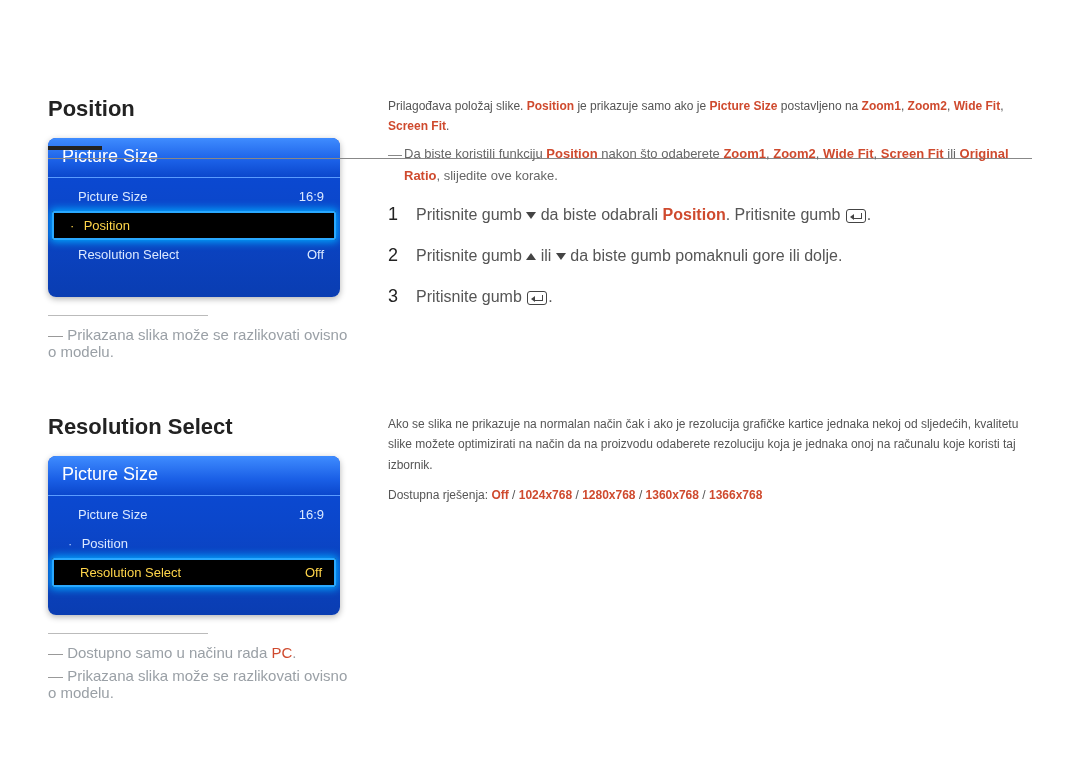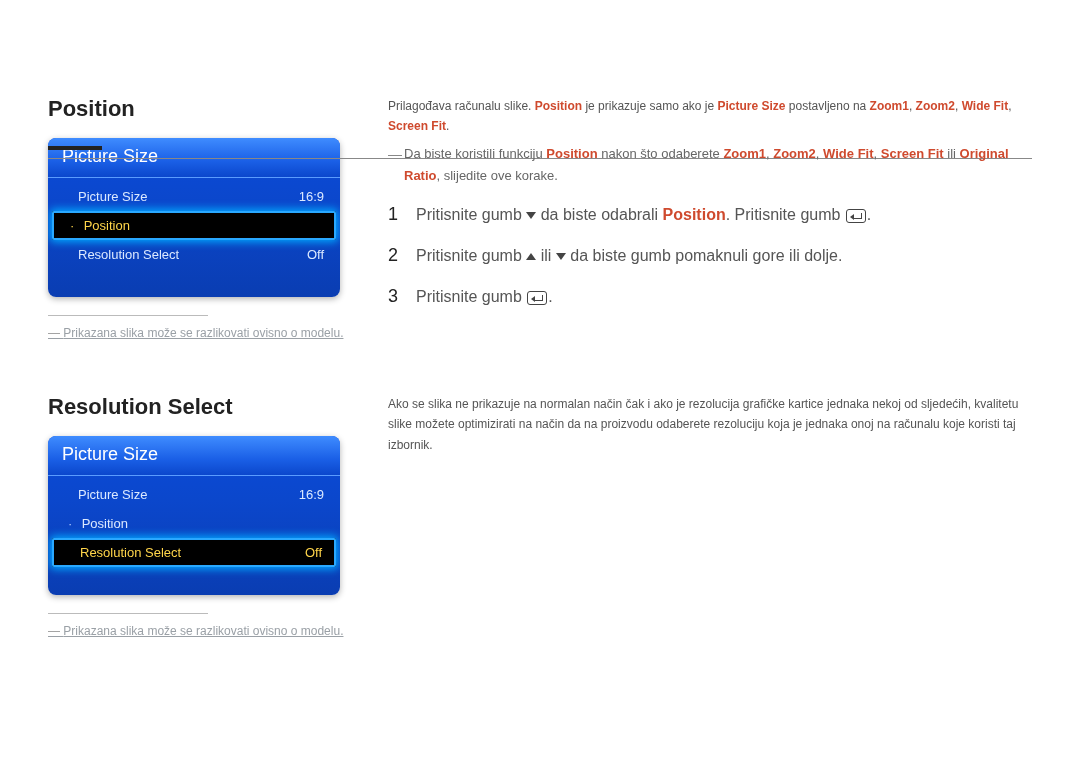--- a/index.html
+++ b/index.html
@@ -35,21 +35,21 @@
   .menu-item.selected {
     background: #000; color: #ffd54a;
     box-shadow: 0 0 0 2px #2aa8ff inset, 0 0 8px 2px #0af;
     border-radius: 2px; margin: 0 2px;
   }
   .menu-item.selected .bullet { color:#ffd54a; }
   .menu-body { padding: 4px 2px 28px; }
 
   .notes { margin-top: 18px; }
   .note-rule { width: 160px; height:1px; background:#bbb; margin-bottom:10px; }
-  .note { font-size: 12px; color: #9aa0a6; margin-bottom: 6px; text-decoration: underline; }
+  .note { font-size: 15px; color: #9aa0a6; margin-bottom: 6px; }
   .note::before { content: "― "; color:#999; }
 
   .accent { color: #cf4a2e; }
 
   .intro .accent, .intro b.accent { font-weight:600; }
 
   .dash-note { font-size: 13px; color: #666; margin-top:6px; padding-left:16px; position:relative; }
   .dash-note::before { content:"―"; position:absolute; left:0; top:0; color:#888; font-size:14px; }
 
   ol.steps { list-style:none; counter-reset: st; margin-top:14px; }
@@ -110,21 +110,21 @@
       </div>
 
       <div class="notes">
         <div class="note-rule"></div>
         <div class="note">Prikazana slika može se razlikovati ovisno o modelu.</div>
       </div>
     </div>
 
     <div class="right intro">
       <p>
-        <span>Prilagođava računalu slike. </span><b class="accent">Position</b><span> je prikazuje samo ako je </span><b class="accent">Picture Size</b><span> postavljeno na </span><b class="accent">Zoom1</b><span>, </span><b class="accent">Zoom2</b><span>, </span><b class="accent">Wide Fit</b><span>, </span><b class="accent">Screen Fit</b><span>.</span>
+        <span>Prilagođava položaj slike. </span><b class="accent">Position</b><span> je prikazuje samo ako je </span><b class="accent">Picture Size</b><span> postavljeno na </span><b class="accent">Zoom1</b><span>, </span><b class="accent">Zoom2</b><span>, </span><b class="accent">Wide Fit</b><span>, </span><b class="accent">Screen Fit</b><span>.</span>
       </p>
       <p class="dash-note">
         <span>Da biste koristili funkciju </span><b class="accent">Position</b><span> nakon što odaberete </span><b class="accent">Zoom1</b><span>, </span><b class="accent">Zoom2</b><span>, </span><b class="accent">Wide Fit</b><span>, </span><b class="accent">Screen Fit</b><span> ili </span><b class="accent">Original Ratio</b><span>, slijedite ove korake.</span>
       </p>
 
       <ol class="steps">
         <li>
           <span>Pritisnite gumb </span><span class="tri-down"></span><span> da biste odabrali </span><b class="accent">Position</b><span>. Pritisnite gumb </span><span class="enter-icon"></span><span>.</span>
         </li>
         <li>
@@ -154,22 +154,28 @@
           </div>
           <div class="menu-item selected">
             <span><span class="bullet"></span><span>Resolution Select</span></span>
             <span>Off</span>
           </div>
         </div>
       </div>
 
       <div class="notes">
         <div class="note-rule"></div>
+        <div class="note">
+          <span>Dostupno samo u načinu rada </span><span class="accent">PC</span><span>.</span>
+        </div>
         <div class="note">Prikazana slika može se razlikovati ovisno o modelu.</div>
       </div>
     </div>
 
     <div class="right">
       <p>Ako se slika ne prikazuje na normalan način čak i ako je rezolucija grafičke kartice jednaka nekoj od sljedećih, kvalitetu slike možete optimizirati na način da na proizvodu odaberete rezoluciju koja je jednaka onoj na računalu koje koristi taj izbornik.</p>
+      <p style="margin-top:10px">
+        <span>Dostupna rješenja: </span><b class="accent">Off</b><span> / </span><b class="accent">1024x768</b><span> / </span><b class="accent">1280x768</b><span> / </span><b class="accent">1360x768</b><span> / </span><b class="accent">1366x768</b>
+      </p>
     </div>
   </div>
 
 </div>
 
 </body></html>

